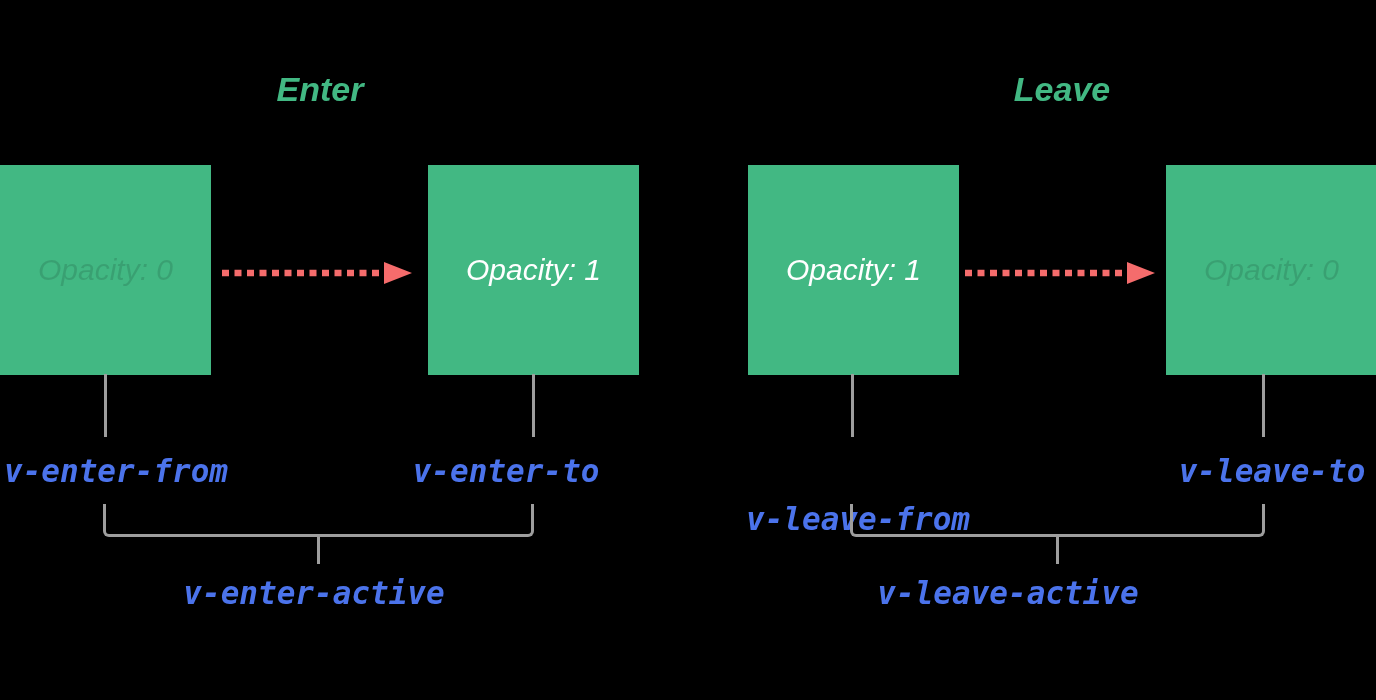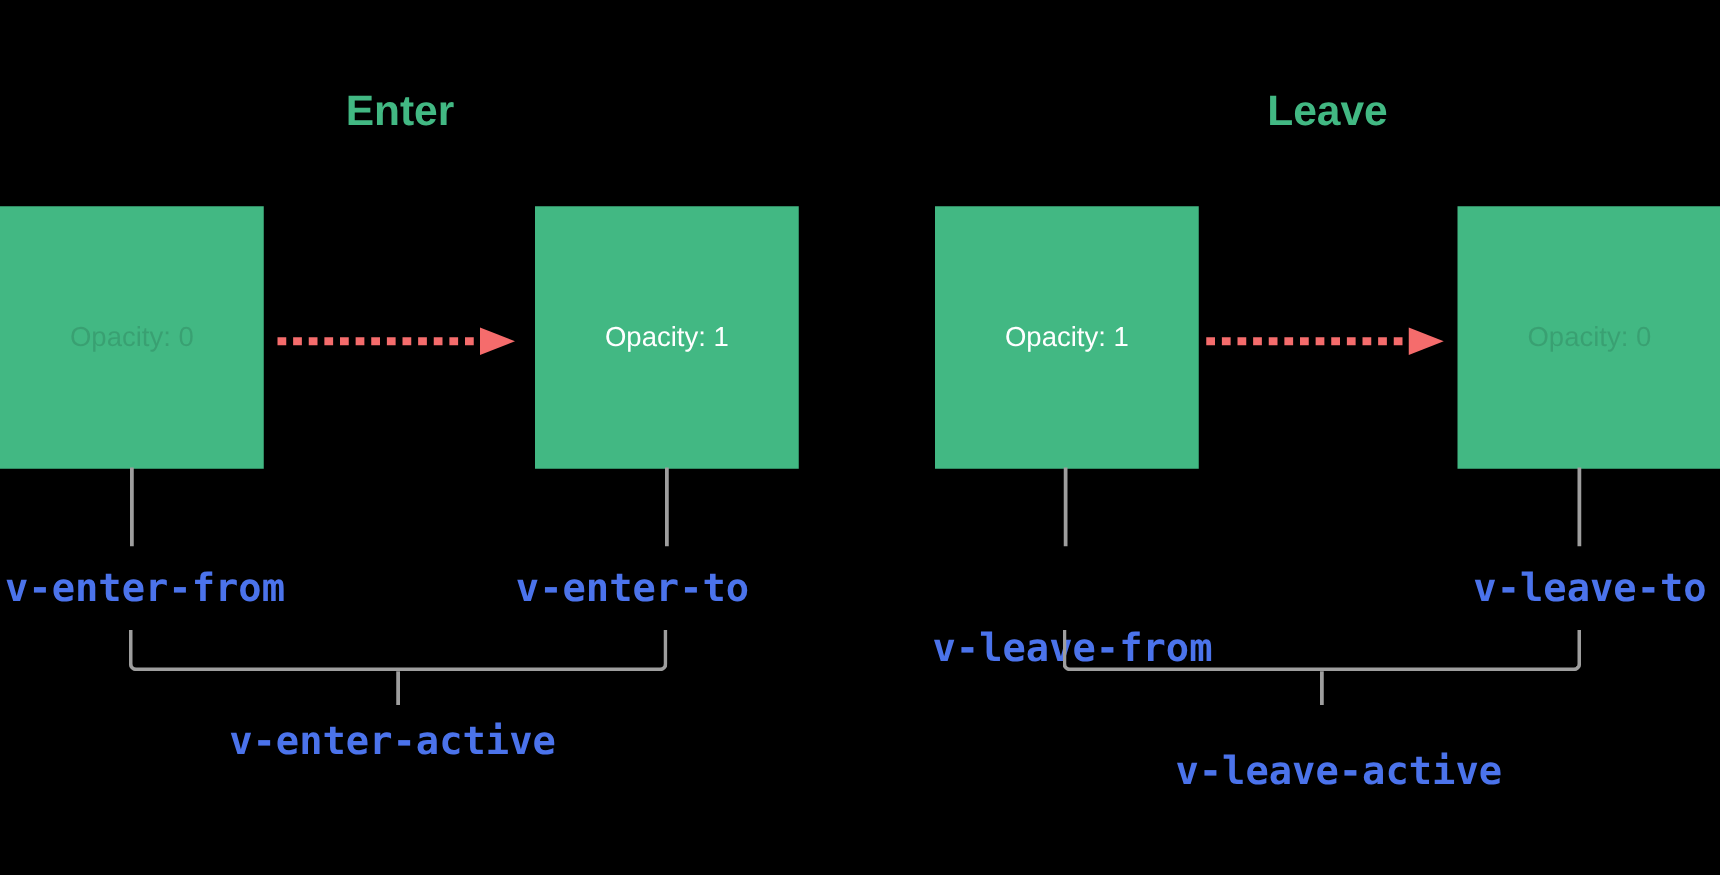--- a/index.html
+++ b/index.html
@@ -2,20 +2,21 @@
 <html style="--background: #000000; --green: #42b883; --red: #f56c6c; --blue: #4b73eb; --gray: #9e9e9e; --box_text_bright: #ffffff;"><head>
 <meta charset="utf-8">
 <style>
   html,body{margin:0;padding:0;background:#000;}
   .diagram{
     position:relative;
     width:1376px;height:700px;
     background:var(--background,#000);
     overflow:hidden;
     font-family:"Liberation Sans",sans-serif;
+    font-style:italic;
   }
   .title{
     position:absolute;top:70px;width:640px;
     text-align:center;
     font-family:"Liberation Sans",sans-serif;
     font-weight:bold;font-size:34px;line-height:38px;
     color:var(--green,#42b883);
   }
   #enter .title{left:0;}
   #leave .title{left:742px;}
@@ -23,21 +24,21 @@
   .box{
     position:absolute;top:165px;width:211px;height:210px;
     background:var(--green,#42b883);
     display:flex;align-items:center;justify-content:center;
   }
   #enter .box.start{left:0;}
   #enter .box.end{left:428px;}
   #leave .box.start{left:748px;}
   #leave .box.end{left:1166px;}
   .box-label{
-    font-size:22px;line-height:34px;font-weight:400;
+    font-size:30px;line-height:34px;font-weight:400;
     color:#fff;white-space:nowrap;
   }
   .box-label.faded{color:rgba(0,0,0,0.13);}
 
   .arrow{position:absolute;top:258px;width:196px;height:30px;display:block;}
   #enter .arrow{left:219px;}
   #leave .arrow{left:962px;}
   .arrow line{stroke:var(--red,#f56c6c);stroke-width:6.5;stroke-dasharray:7 5.5;}
   .arrow polygon{fill:var(--red,#f56c6c);}
 
@@ -57,21 +58,21 @@
     font-weight:bold;font-size:31px;line-height:30px;
     color:var(--blue,#4b73eb);
     white-space:nowrap;
   }
   #enter .cls.from{left:116px;}
   #enter .cls.to{left:506px;}
   #leave .cls.from{left:858px;margin-top:48px;}
   #leave .cls.to{left:1272px;}
   .cls.active{top:578px;}
   #enter .cls.active{left:314px;}
-  #leave .cls.active{left:1071px;margin-top:24px;}
+  #leave .cls.active{left:1008px;}
 
   .bracket{
     position:absolute;top:504px;height:30px;
     border:3px solid var(--gray,#9e9e9e);
     border-top:none;
     border-radius:0 0 6px 6px;
   }
   #enter .bracket{left:103px;width:425px;}
   #leave .bracket{left:850px;width:409px;}
 

